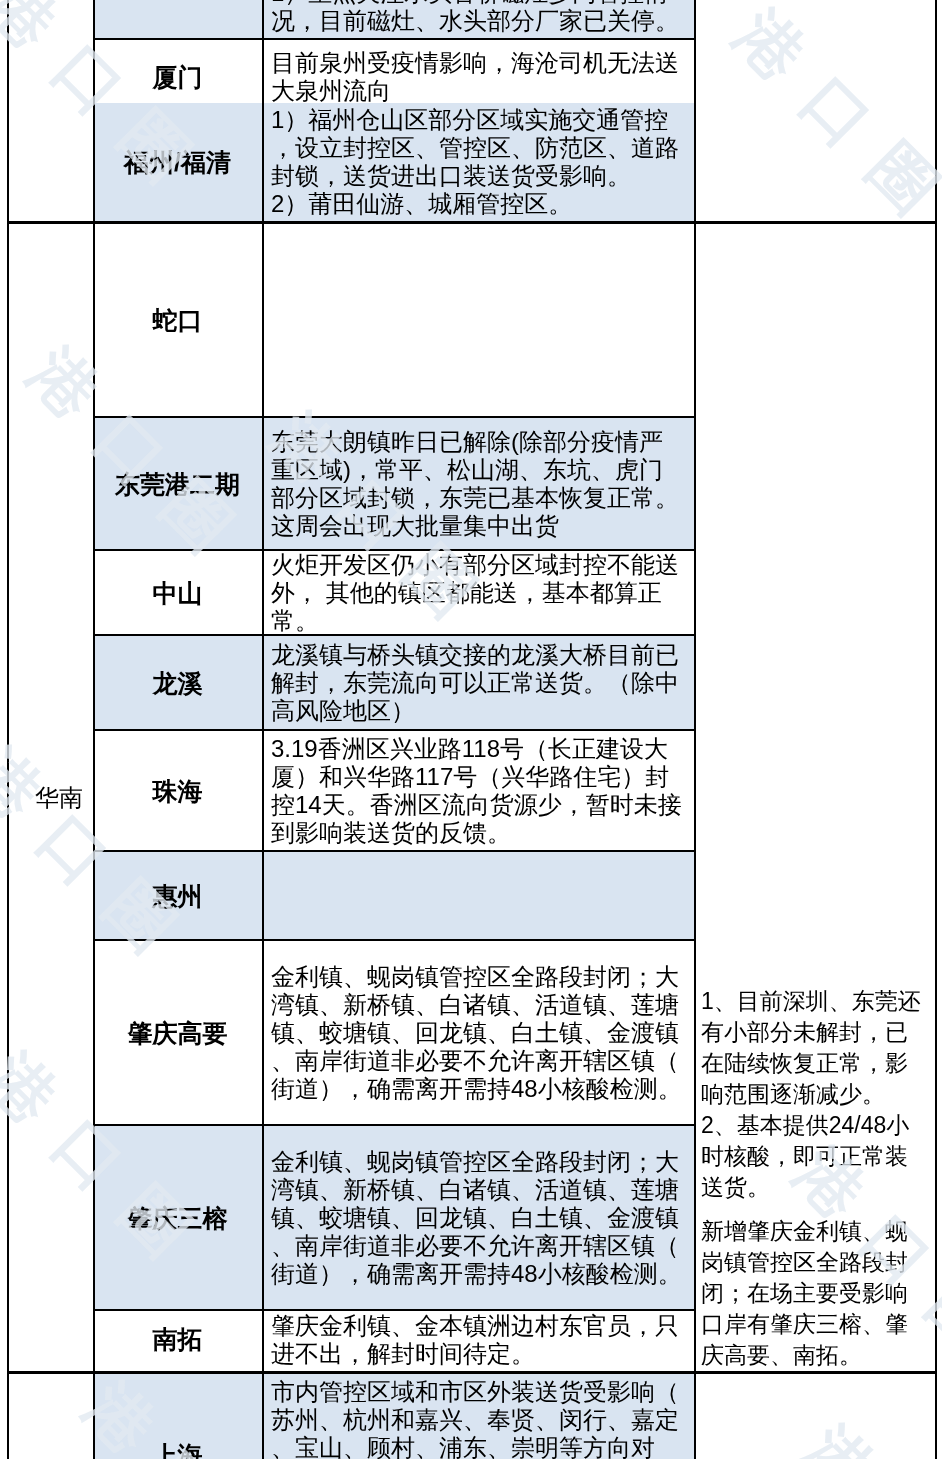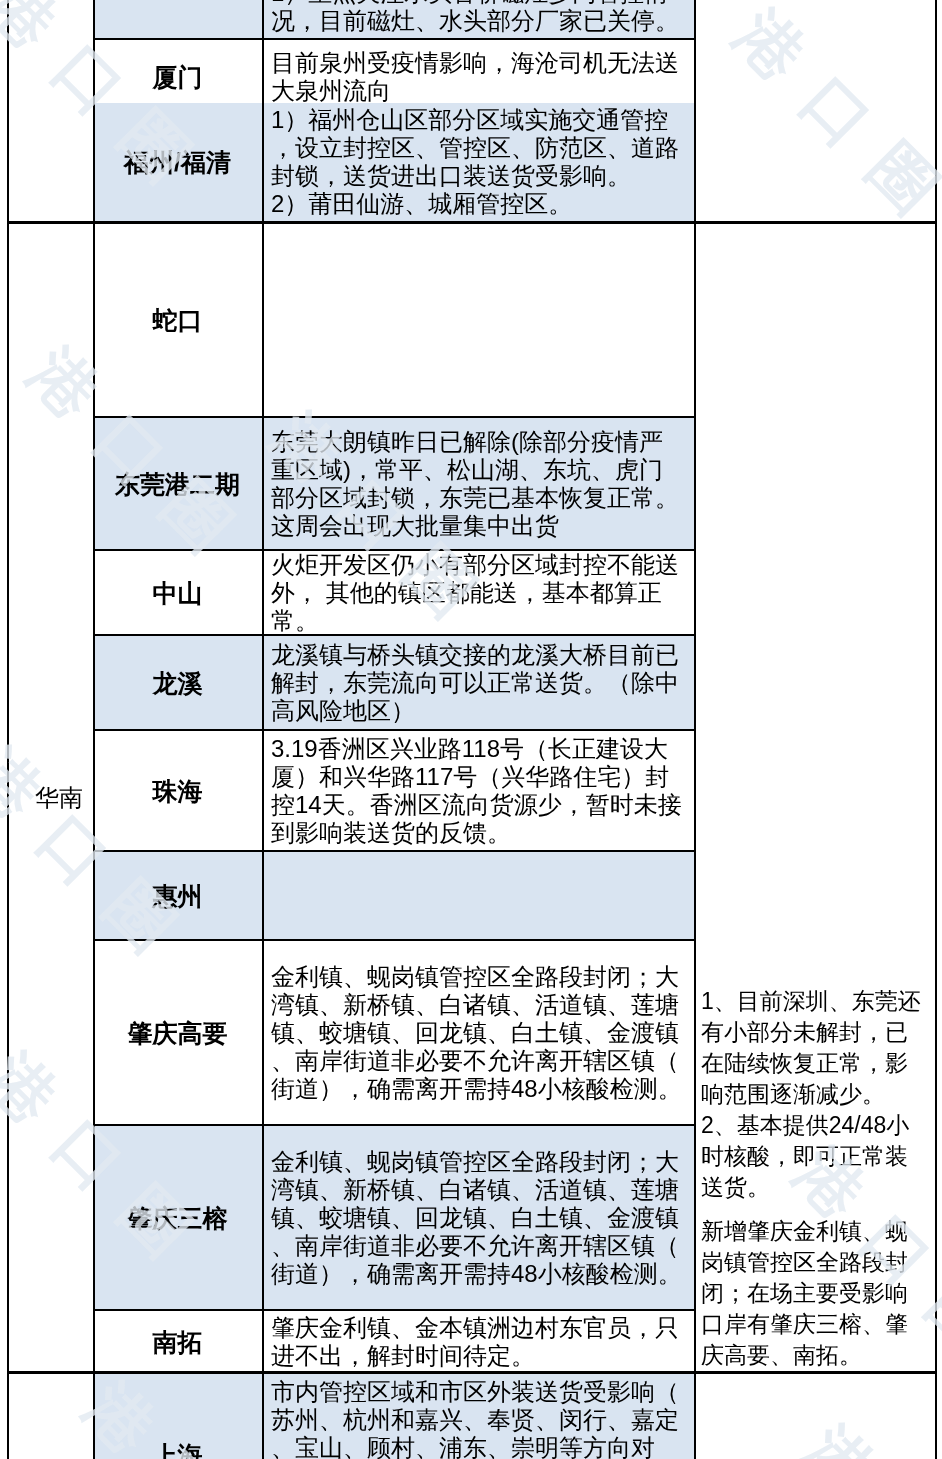--- a/index.html
+++ b/index.html
@@ -35,21 +35,21 @@
   .r-xiamen{top:114px;height:76px;}
   .r-fuzhou{top:177px;height:118px;}
   .r-shekou{top:0;height:194px;}
   .r-dongguan{top:194px;height:133px;}
   .r-zhongshan{top:327px;height:85px;}
   .r-longxi{top:412px;height:95px;}
   .r-zhuhai{top:507px;height:121px;}
   .r-huizhou{top:628px;height:89px;}
   .r-gaoyao{top:717px;height:185px;}
   .r-sanrong{top:902px;height:185px;}
-  .r-nantuo{top:1087px;height:62px;}
+  .r-nantuo{top:1087px;height:62px;font-family:Liberation Mono, monospace;}
   .r-shanghai{top:0;height:162px;}
   
   .region-cell{position:absolute;left:0;width:104px;display:flex;align-items:center;
                justify-content:center;font-size:24px;}
   .region-south{top:298px;height:1147px;}
   .summary-cell{position:absolute;left:689px;top:298px;width:237px;height:1147px;
                 display:flex;flex-direction:column;justify-content:flex-end;gap:13px;
                 padding:0 5px;box-sizing:border-box;font-size:23px;line-height:31px;}
   .summary-cell p{margin:0;white-space:pre-line;word-break:break-all;line-break:anywhere;}
   

